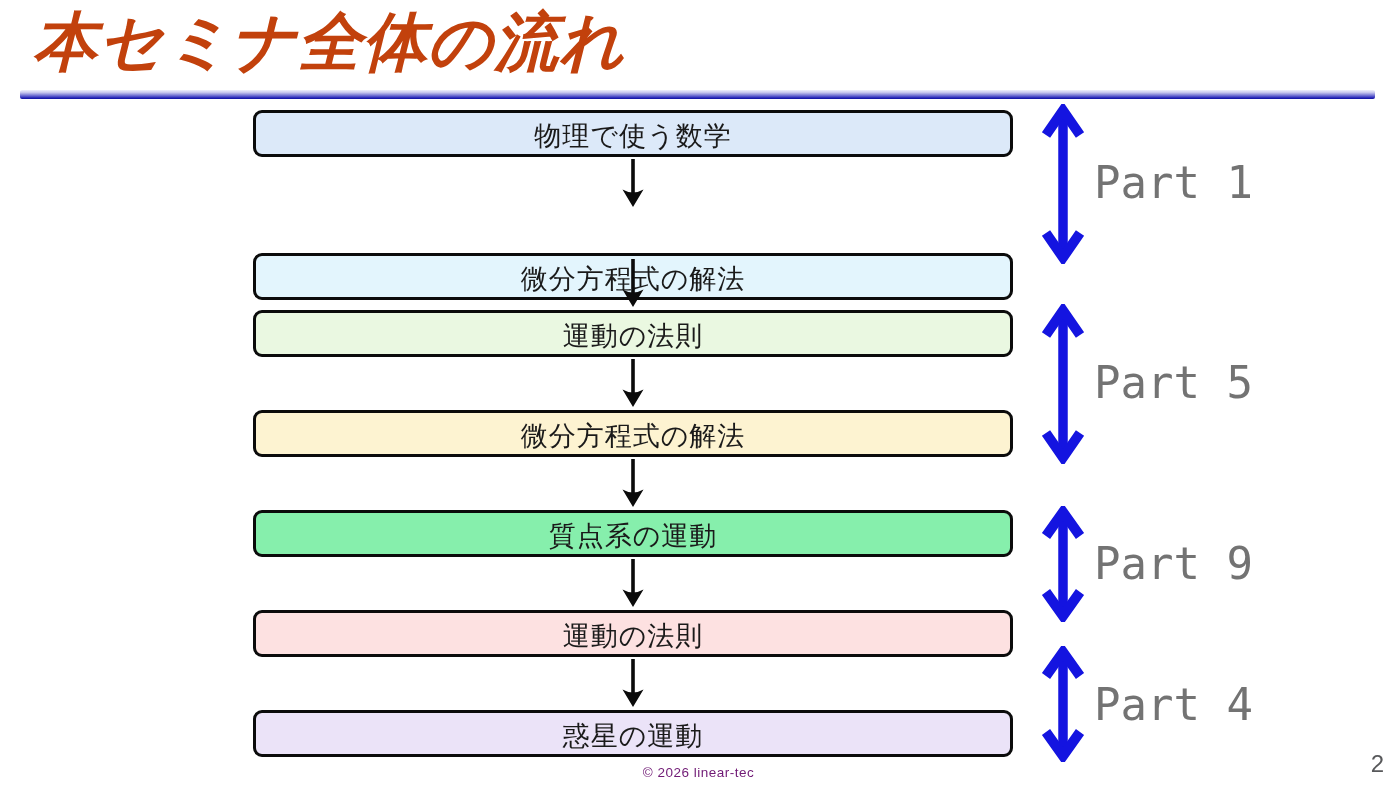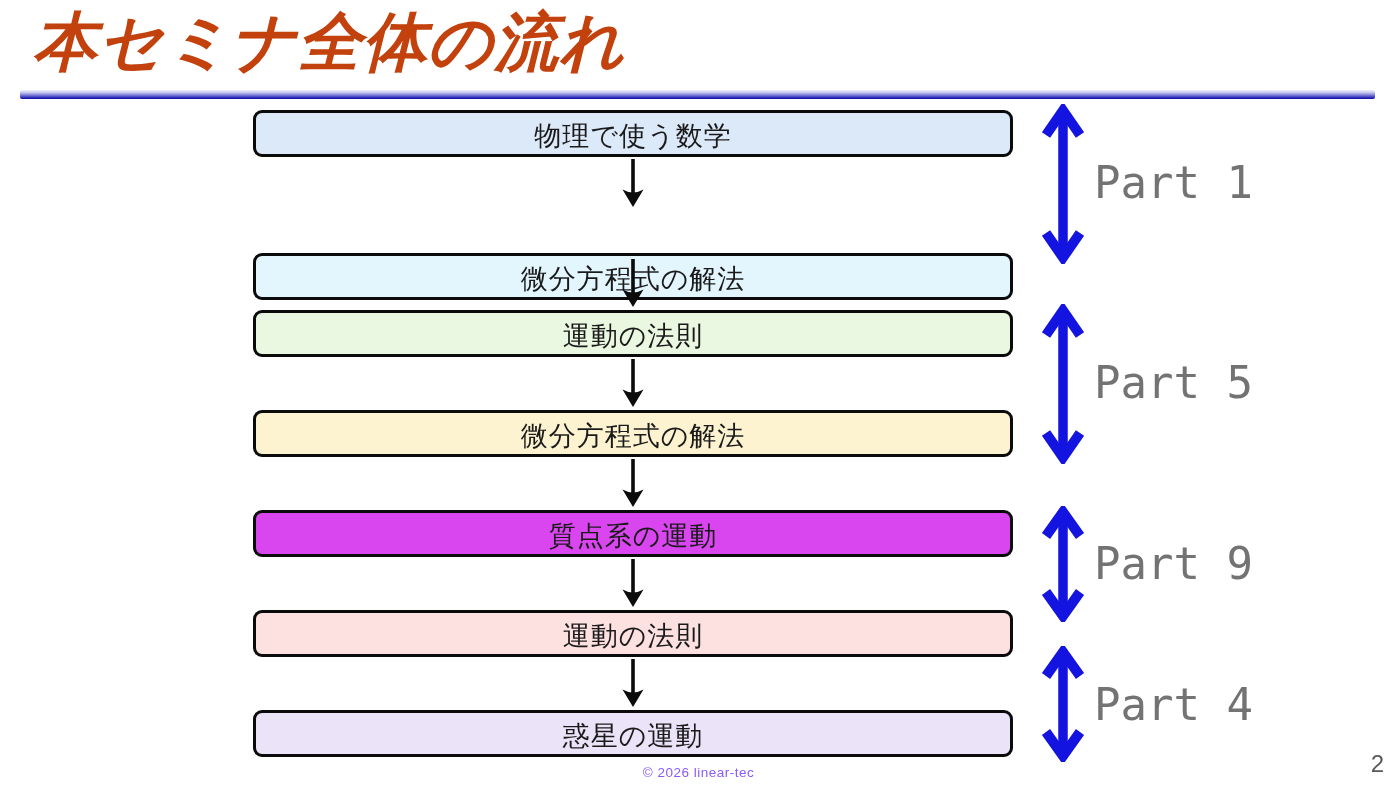--- a/index.html
+++ b/index.html
@@ -75,21 +75,21 @@
     color: #737373;
     white-space: nowrap;
   }
   .footer-copyright {
     position: absolute;
     left: 0;
     right: 0;
     bottom: 5px;
     text-align: center;
     font-size: 13.5px;
-    color: #8b5cf6;
+    color: #701a75;
     letter-spacing: 0.5px;
   }
   .page-number {
     position: absolute;
     right: 13px;
     bottom: 7px;
     font-size: 24px;
     font-weight: 500;
     color: #58595b;
   }
@@ -107,21 +107,21 @@
   </div>
   <div class="flow-box" style="top: 210px; background-color: rgb(227, 245, 253); margin-top: 43px;">
     <span class="box-label">微分方程式の解法</span>
   </div>
   <div class="flow-box" style="top: 310px; background-color: rgb(234, 248, 225);">
     <span class="box-label">運動の法則</span>
   </div>
   <div class="flow-box" style="top: 410px; background-color: rgb(253, 243, 209);">
     <span class="box-label">微分方程式の解法</span>
   </div>
-  <div class="flow-box" style="top: 510px; background-color: #d946ef;">
+  <div class="flow-box" style="top: 510px; background-color: #86efac;">
     <span class="box-label">質点系の運動</span>
   </div>
   <div class="flow-box" style="top: 610px; background-color: rgb(253, 225, 225);">
     <span class="box-label">運動の法則</span>
   </div>
   <div class="flow-box" style="top: 710px; background-color: rgb(235, 227, 248);">
     <span class="box-label">惑星の運動</span>
   </div>
 
   <svg class="down-arrow" style="top:159px" viewBox="0 0 26 48">

